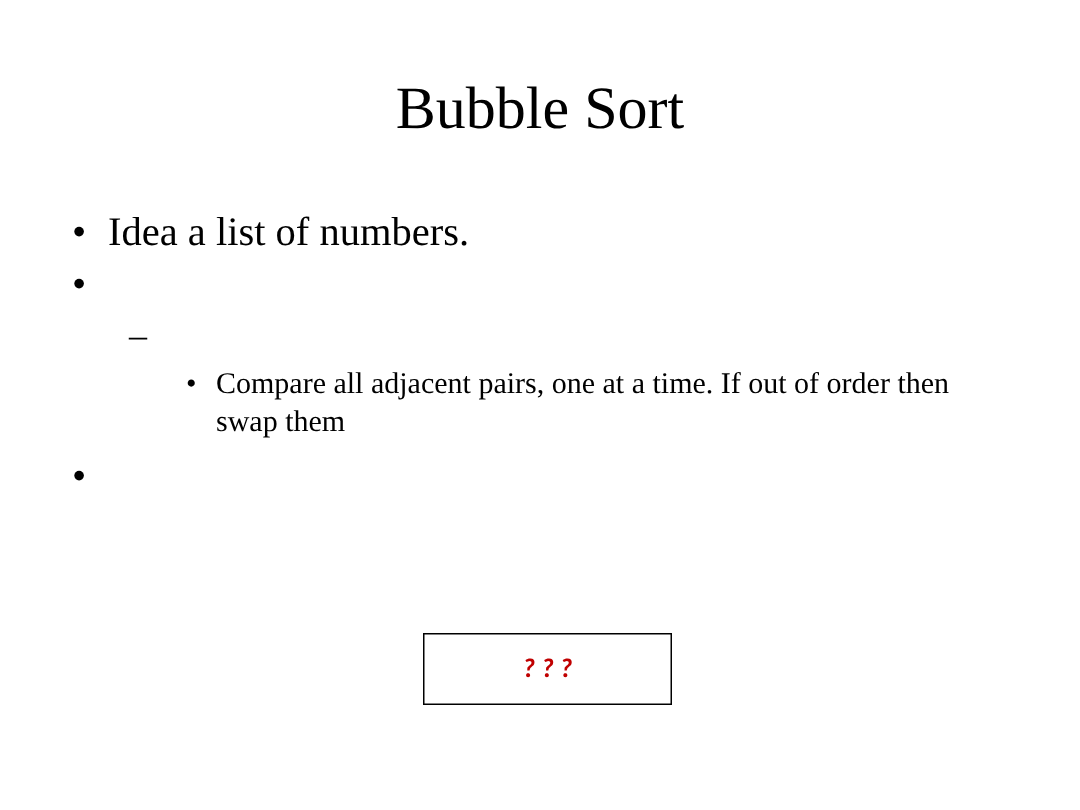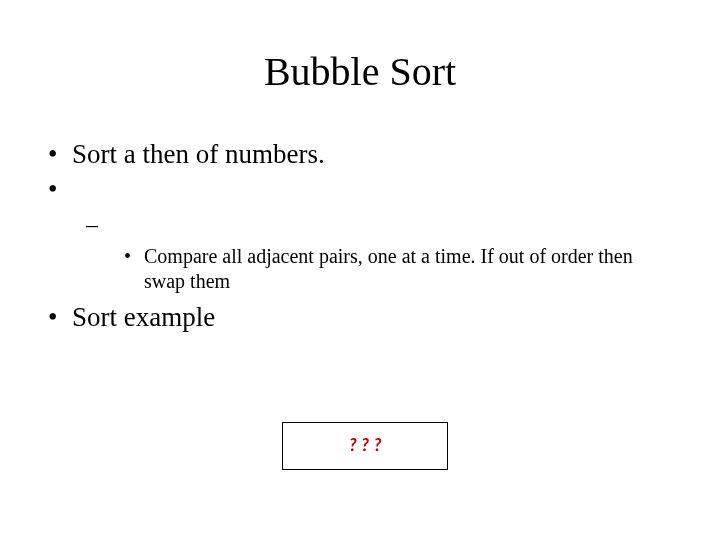--- a/index.html
+++ b/index.html
@@ -82,38 +82,37 @@
       border-left: none;
     }
   </style>
 </head>
 <body>
 
 <div class="title">Bubble Sort</div>
 
 <div class="bullet-l1">
   <span class="dot">•</span>
-  <span>Sort a then of numbers.</span>
+  <span>Idea a list of numbers.</span>
 </div>
 
 <div class="bullet-l1">
   <span class="dot">•</span>
 </div>
 
 <div class="bullet-l2">
   <span class="dash">–</span>
 </div>
 
 <div class="bullet-l3">
   <span class="dot">•</span>
   <span>Compare all adjacent pairs, one at a time. If out of order then swap them</span>
 </div>
 
 <div class="bullet-l1" style="margin-top:8px;">
   <span class="dot">•</span>
-  <span>Sort example</span>
 </div>
 
 <div class="legend">
   <div class="legend-cell legend-q">
     <span>? ? ?</span>
   </div>
 </div>
 
 </body></html>

